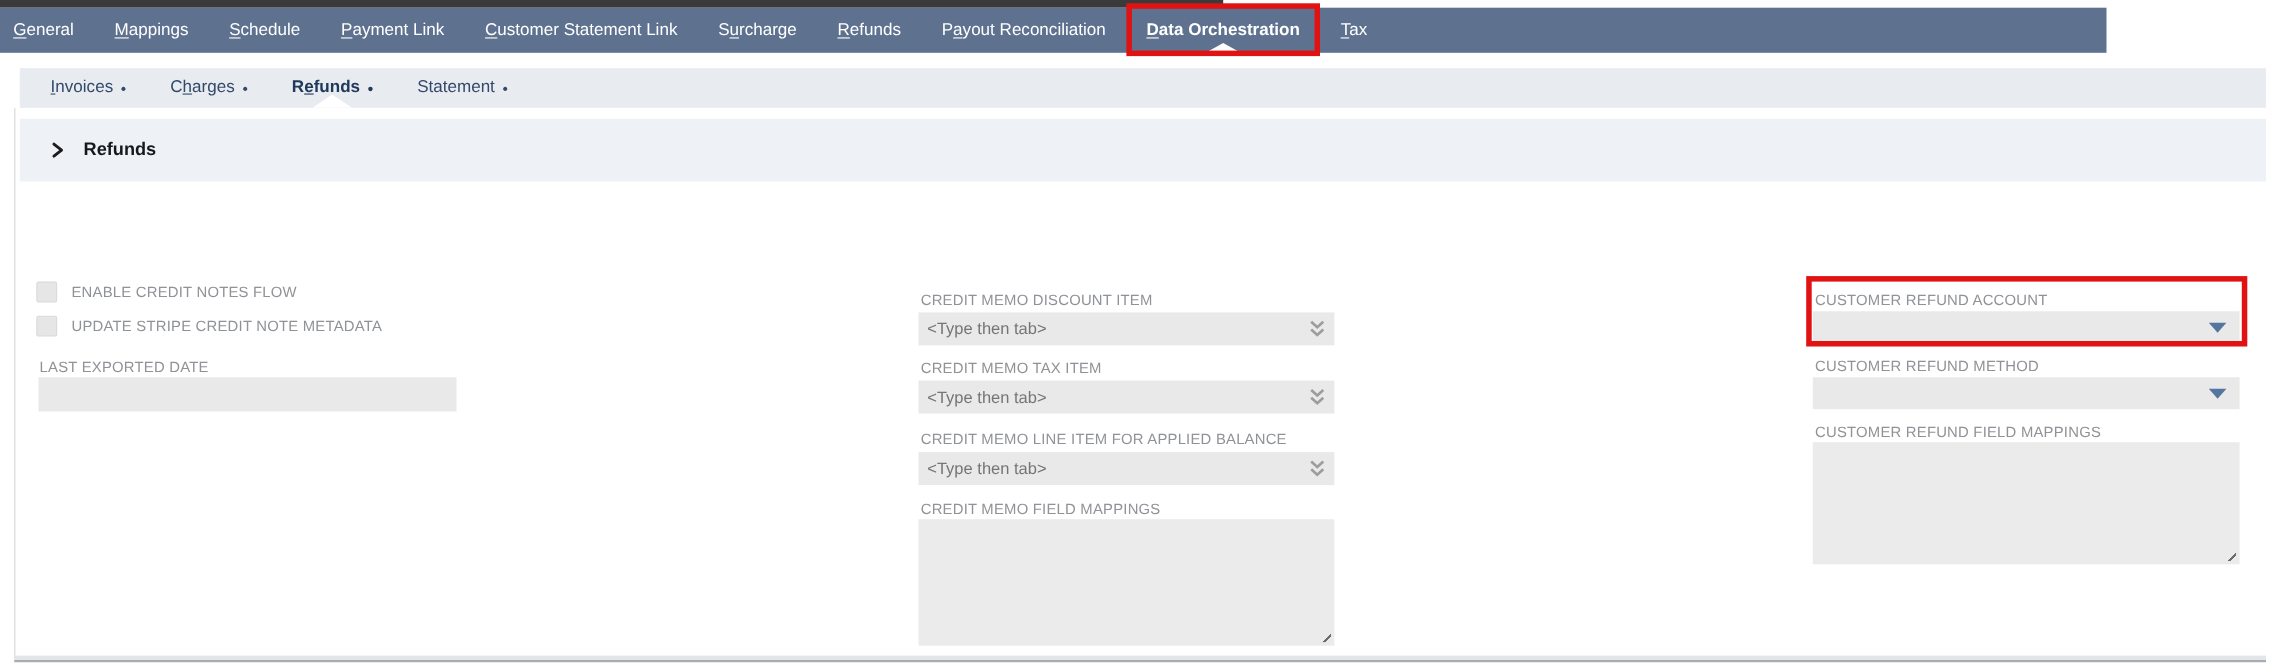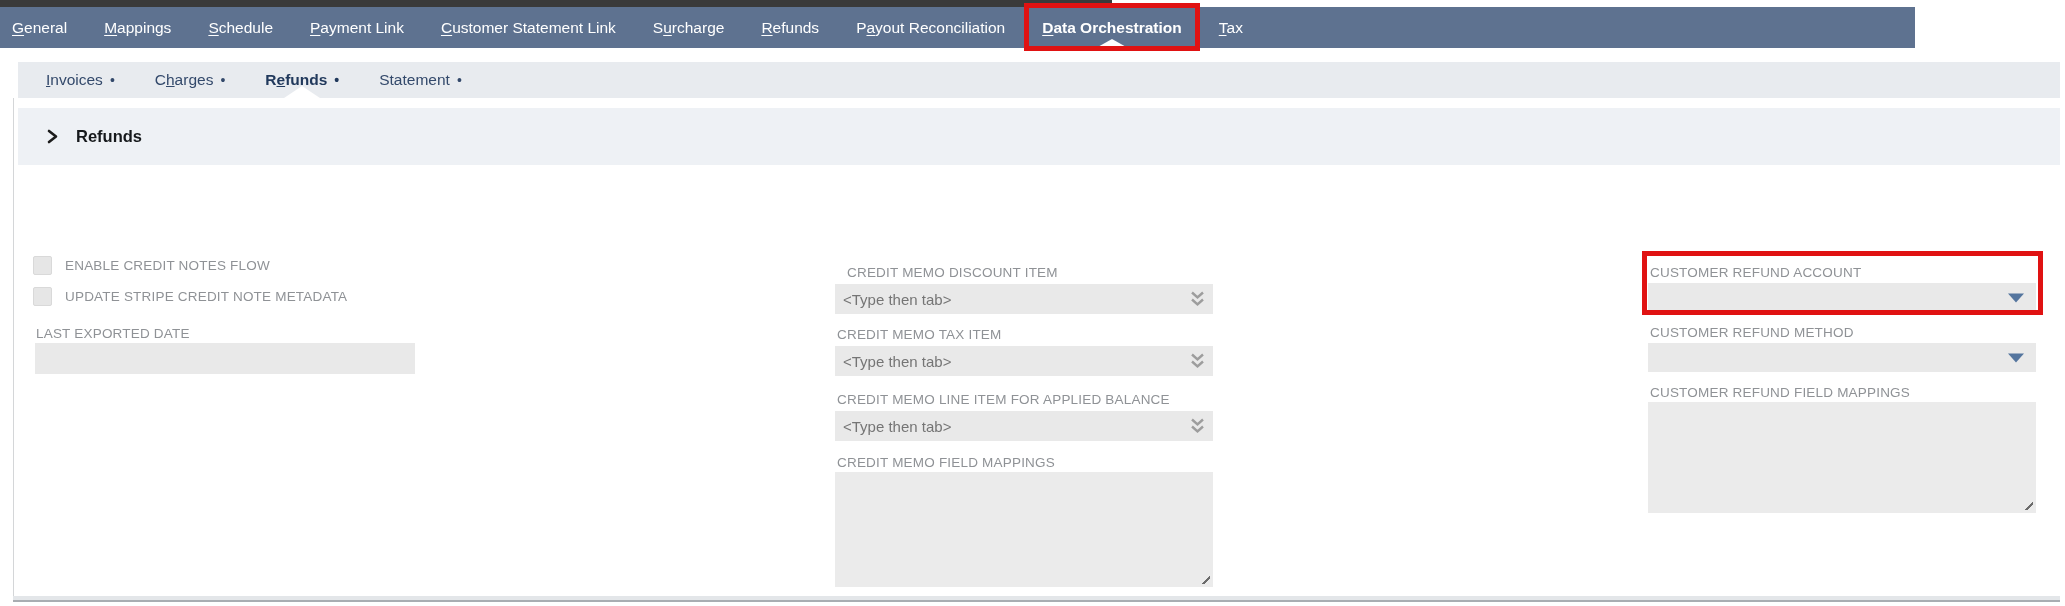--- a/index.html
+++ b/index.html
@@ -174,21 +174,21 @@
         <span class="checkbox"></span>
         <span class="field-label">UPDATE STRIPE CREDIT NOTE METADATA</span>
       </div>
       <span class="field-label abs" style="top:76px; left:3px;">LAST EXPORTED DATE</span>
       <div class="abs" style="top:93px; left:2px; width:380px; height:31px;">
         <input class="text-input" readonly="" value="" style="">
       </div>
     </div>
 
     <div class="col col-mid">
-      <span class="field-label abs" style="top:15px; left:2px;margin-left:10px;">CREDIT MEMO DISCOUNT ITEM</span>
+      <span class="field-label abs" style="top:15px; left:2px;">CREDIT MEMO DISCOUNT ITEM</span>
       <div class="combo abs" style="top:34px; left:0;">
         <input class="text-input" readonly="" placeholder="&lt;Type then tab&gt;" style="">
         <span class="combo-icon">
           <svg width="15" height="17" viewBox="0 0 15 17">
               <polyline points="2,2 7.5,7 13,2" fill="none" stroke="#9d9d9d" stroke-width="2.4"></polyline>
               <polyline points="2,9 7.5,14 13,9" fill="none" stroke="#9d9d9d" stroke-width="2.4"></polyline>
             </svg>
         </span>
       </div>
 

